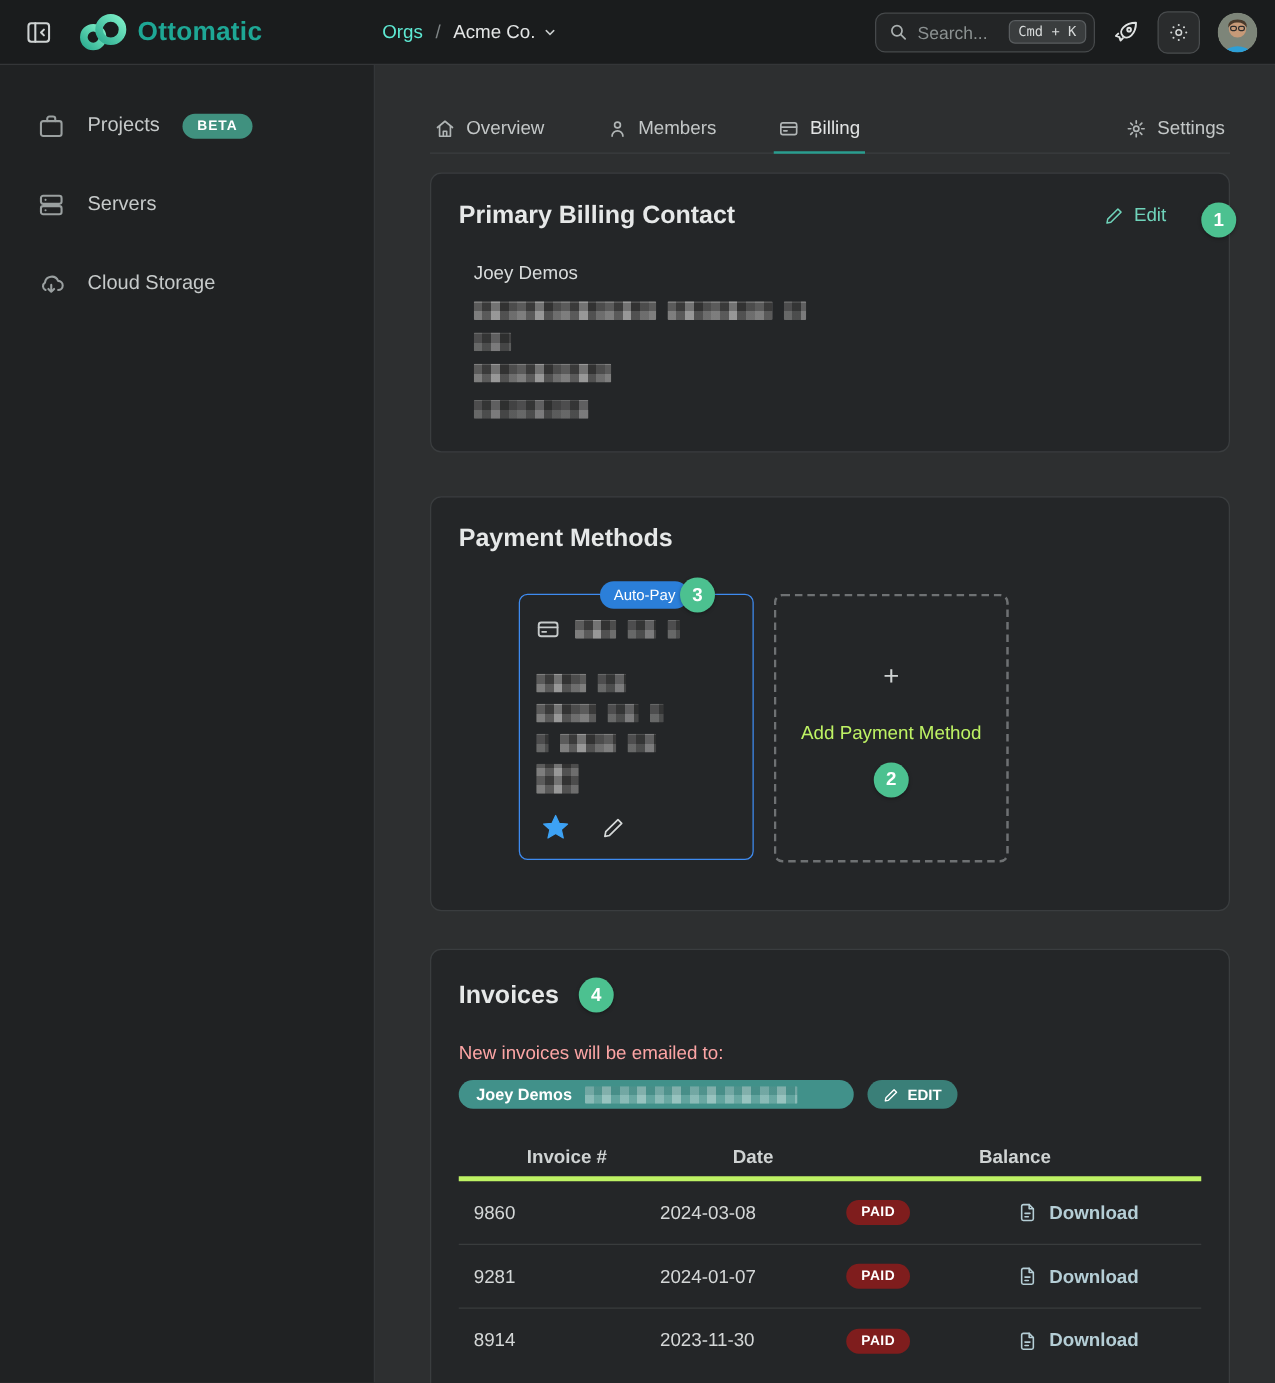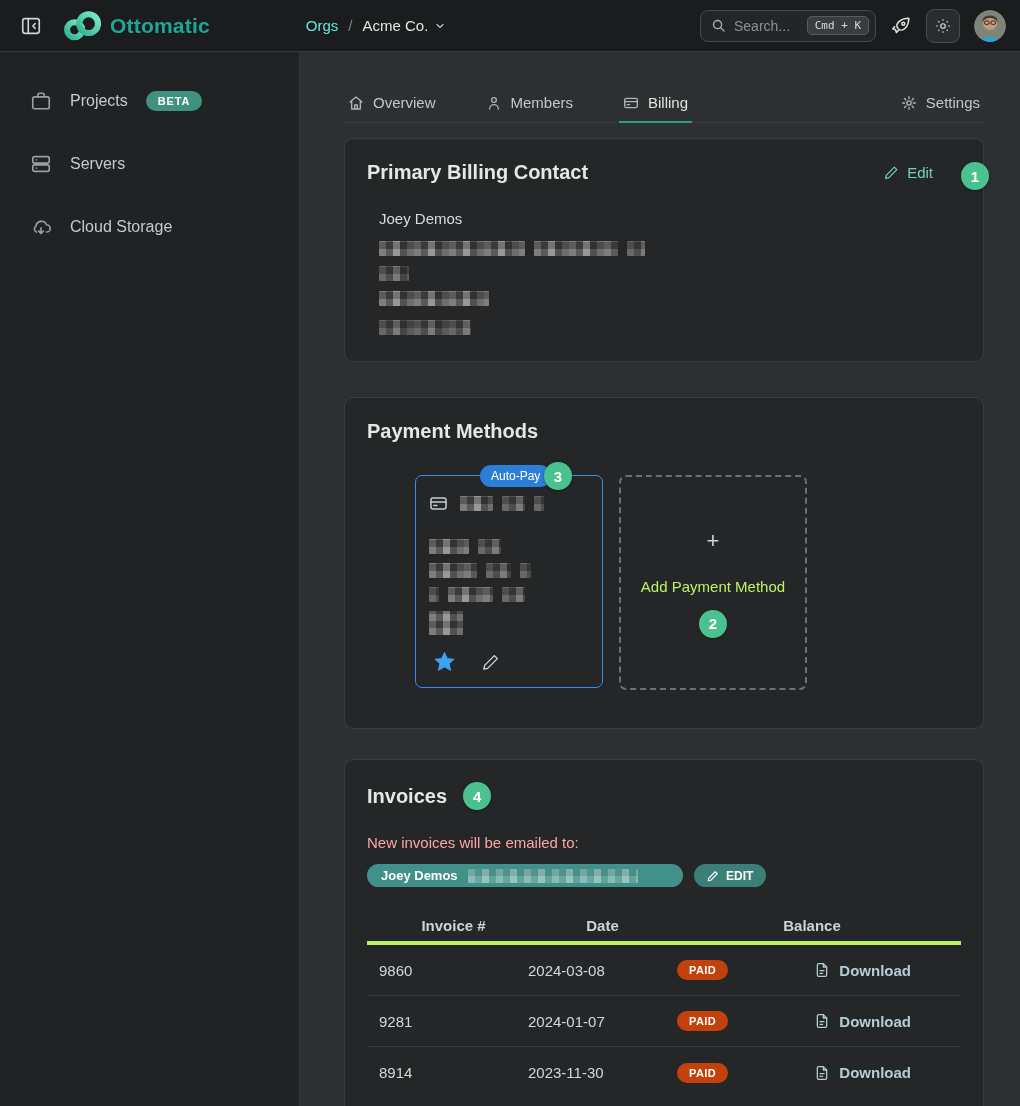--- a/index.html
+++ b/index.html
@@ -100,21 +100,21 @@
   .edit-pill { background:#3a7f78; border-radius:999px; height:23px; display:flex; align-items:center;
                gap:7px; padding:0 13px; color:#fff; font-size:12px; font-weight:bold; cursor:pointer; }
   .inv-table { margin-top:22px; }
   .inv-hrow, .inv-row { display:grid; grid-template-columns:149px 149px 1fr auto; align-items:center;
                         padding:0 14px 0 12px; }
   .inv-hrow { height:36px; border-bottom:4px solid #bef264;text-align:center; }
   .inv-hrow .h { color:#cfd3d3; font-size:15px; font-weight:bold; }
   .inv-row { height:51px; border-bottom:1px solid #393c3d; }
   .inv-row:last-child { border-bottom:none; }
   .inv-cell { color:#d4d7d7; font-size:15px; }
-  .paid { background:#c2410c; color:#fff; font-size:11px; font-weight:bold; letter-spacing:.4px;
+  .paid { background:#7f1d1d; color:#fff; font-size:11px; font-weight:bold; letter-spacing:.4px;
           padding:4px 12px; border-radius:999px; display:inline-block; }
   .dl { display:flex; align-items:center; gap:9px; color:#b5ced6; font-size:15px; font-weight:bold;
         cursor:pointer; margin-right:36px; }
 
   .gap15 { height:15px; } .gap35 { height:35px; } .gap30 { height:30px; }
   svg { display:block; }
 </style>
 </head>
 <body>
 

